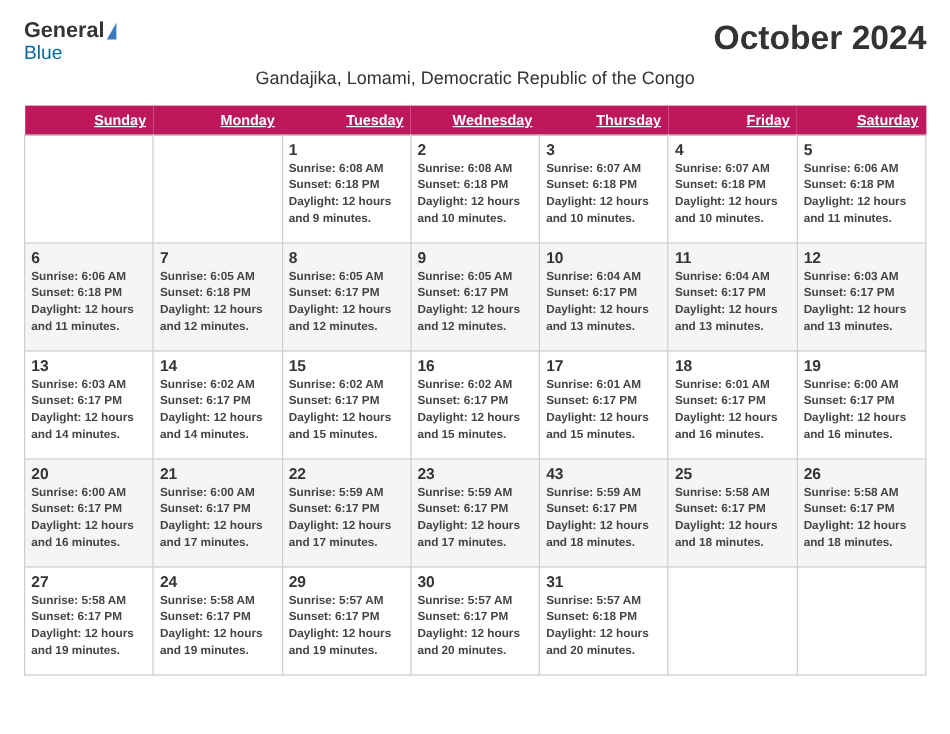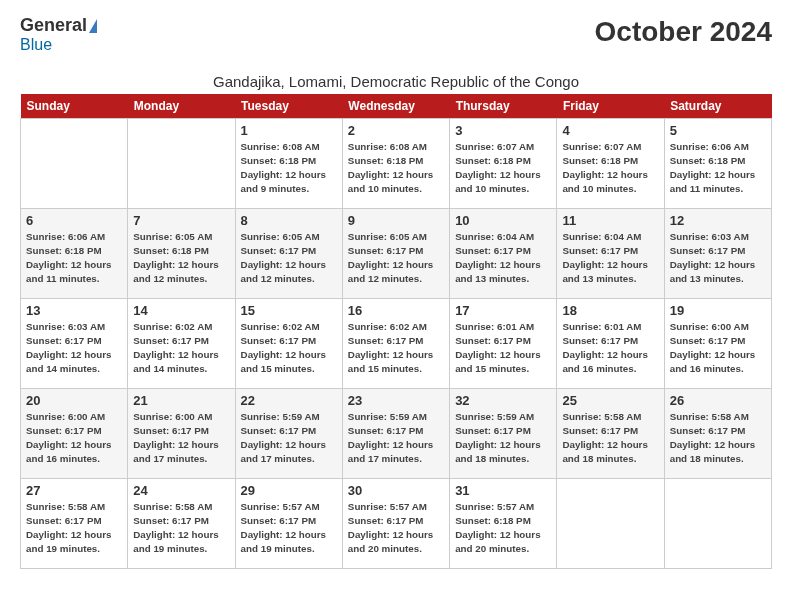--- a/index.html
+++ b/index.html
@@ -7,21 +7,21 @@
       font-family: Arial, sans-serif;
       background: #fff;
       width: 792px;
       min-height: 612px;
       padding: 16px 20px;
     }
     .header {
       display: flex;
       align-items: flex-start;
       justify-content: space-between;
-      margin-bottom: 20px;
+      margin-bottom: 4px;
     }
     .logo {
       display: flex;
       flex-direction: column;
       align-items: flex-start;
     }
     .logo-general {
       font-size: 18px;
       font-weight: bold;
       color: #333;
@@ -49,35 +49,36 @@
     .month-title {
       font-size: 28px;
       font-weight: bold;
       color: #333;
       text-align: right;
     }
     .subtitle {
       font-size: 15px;
       color: #333;
       text-align: center;
-      margin-bottom: 4px;
+      margin-bottom: 14px;
       font-weight: 500;
     }
     table {
       width: 100%;
       border-collapse: collapse;
       font-size: 10.5px;
     }
     thead tr th {
-      background-color: #b91c1c;
+      background-color: #be185d;
       color: #fff;
-      text-align: left;
+      text-align: right;
       padding: 5px 6px;
       font-size: 12px;
       font-weight: bold;
+      text-decoration: underline;
     }
     tbody tr td {
       border: 1px solid #ccc;
       vertical-align: top;
       padding: 4px 5px;
       min-height: 70px;
       height: 90px;
       width: 14.28%;
       color: #333;
       background: #fff;
@@ -272,21 +273,21 @@
 Sunset: 6:17 PM
 Daylight: 12 hours and 17 minutes.</div>
         </td>
         <td>
           <span class="day-num">23</span>
           <div class="day-info">Sunrise: 5:59 AM
 Sunset: 6:17 PM
 Daylight: 12 hours and 17 minutes.</div>
         </td>
         <td>
-          <span class="day-num">32</span>
+          <span class="day-num">43</span>
           <div class="day-info">Sunrise: 5:59 AM
 Sunset: 6:17 PM
 Daylight: 12 hours and 18 minutes.</div>
         </td>
         <td>
           <span class="day-num">25</span>
           <div class="day-info">Sunrise: 5:58 AM
 Sunset: 6:17 PM
 Daylight: 12 hours and 18 minutes.</div>
         </td>

